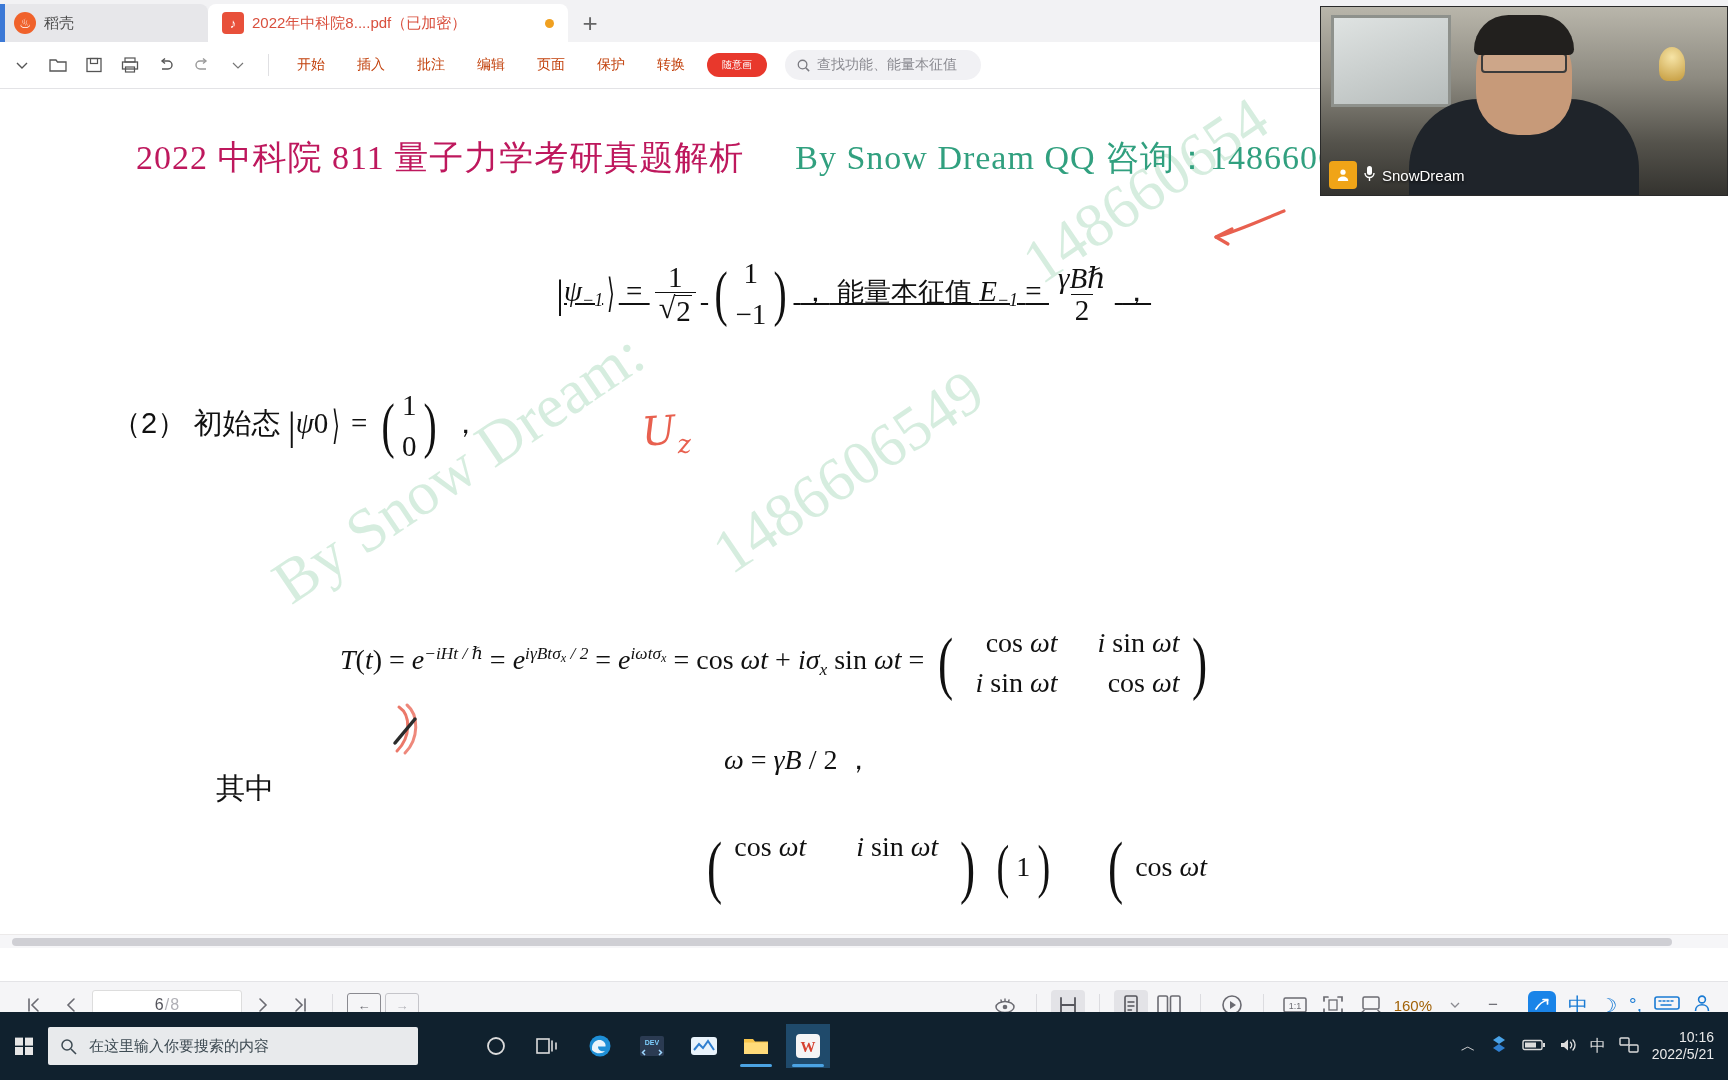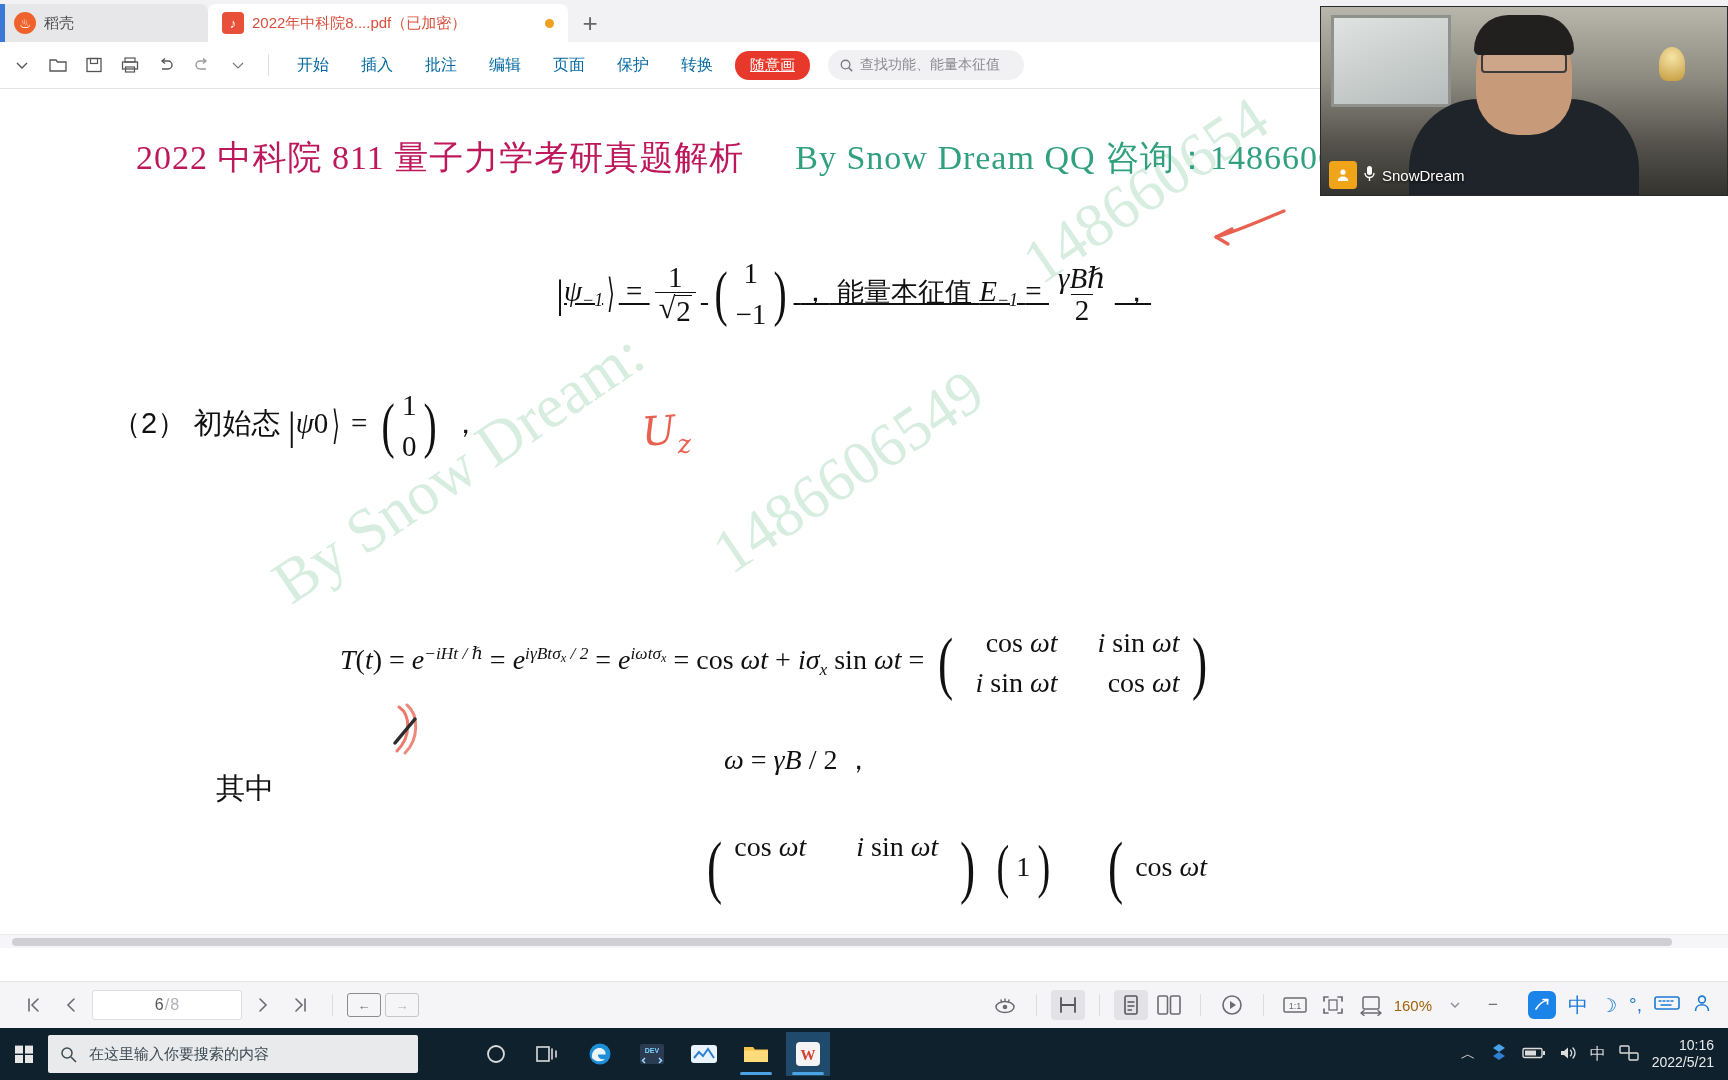--- a/index.html
+++ b/index.html
@@ -54,26 +54,26 @@
     background: #ffffff;
     border-bottom: 1px solid #e3e3e6;
     display: flex; align-items: center; gap: 4px;
     padding: 0 6px;
   }
   .qa { width: 32px; height: 32px; display: flex; align-items: center;
         justify-content: center; color: #4a4a4a; font-size: 17px; }
   .qa svg { display:block; }
   .tb-sep { width: 1px; height: 22px; background: #e0e0e3; margin: 0 10px; }
   .menu-item {
-    font-size: 16px; color: #0369a1; padding: 5px 14px;
+    font-size: 14px; color: #c2410c; padding: 5px 14px;
     border-radius: 4px; white-space: nowrap;
   }
   .menu-item.pill {
     background: #e8382c; color: #ffffff; border-radius: 14px;
-    padding: 5px 15px; font-size: 15px; margin-left: 4px; text-decoration: underline;
+    padding: 5px 15px; font-size: 10px; margin-left: 4px;
   }
   .searchbox {
     margin-left: 14px; height: 30px; width: 196px;
     background: #f1f1f4; border-radius: 15px;
     display: flex; align-items: center; gap: 6px; padding: 0 11px;
     color: #8a8a90; font-size: 14px;
   }
 
   
   .docarea {
@@ -180,21 +180,21 @@
     color: #1a7bd4;
   }
   .ime-logo {
     width: 28px; height: 28px; background: #1a84e8; border-radius: 6px;
     display: flex; align-items: center; justify-content: center;
     color: #fff; font-size: 16px;
   }
 
   
   .taskbar {
-    position: absolute; left: 0; right: 0; bottom: 0; height: 52px;
+    position: absolute; left: 0; right: 0; bottom: 0; height: 68px;
     background: #10212e; display: flex; align-items: center;
   }
   .start {
     width: 48px; height: 52px; display: flex; align-items: center;
     justify-content: center; color: #e6e6e6;
   }
   .tb-search {
     width: 370px; height: 38px; background: #e8eaec; border-radius: 2px;
     display: flex; align-items: center; gap: 12px; padding: 0 12px;
     color: #3d4a52; font-size: 15px;

